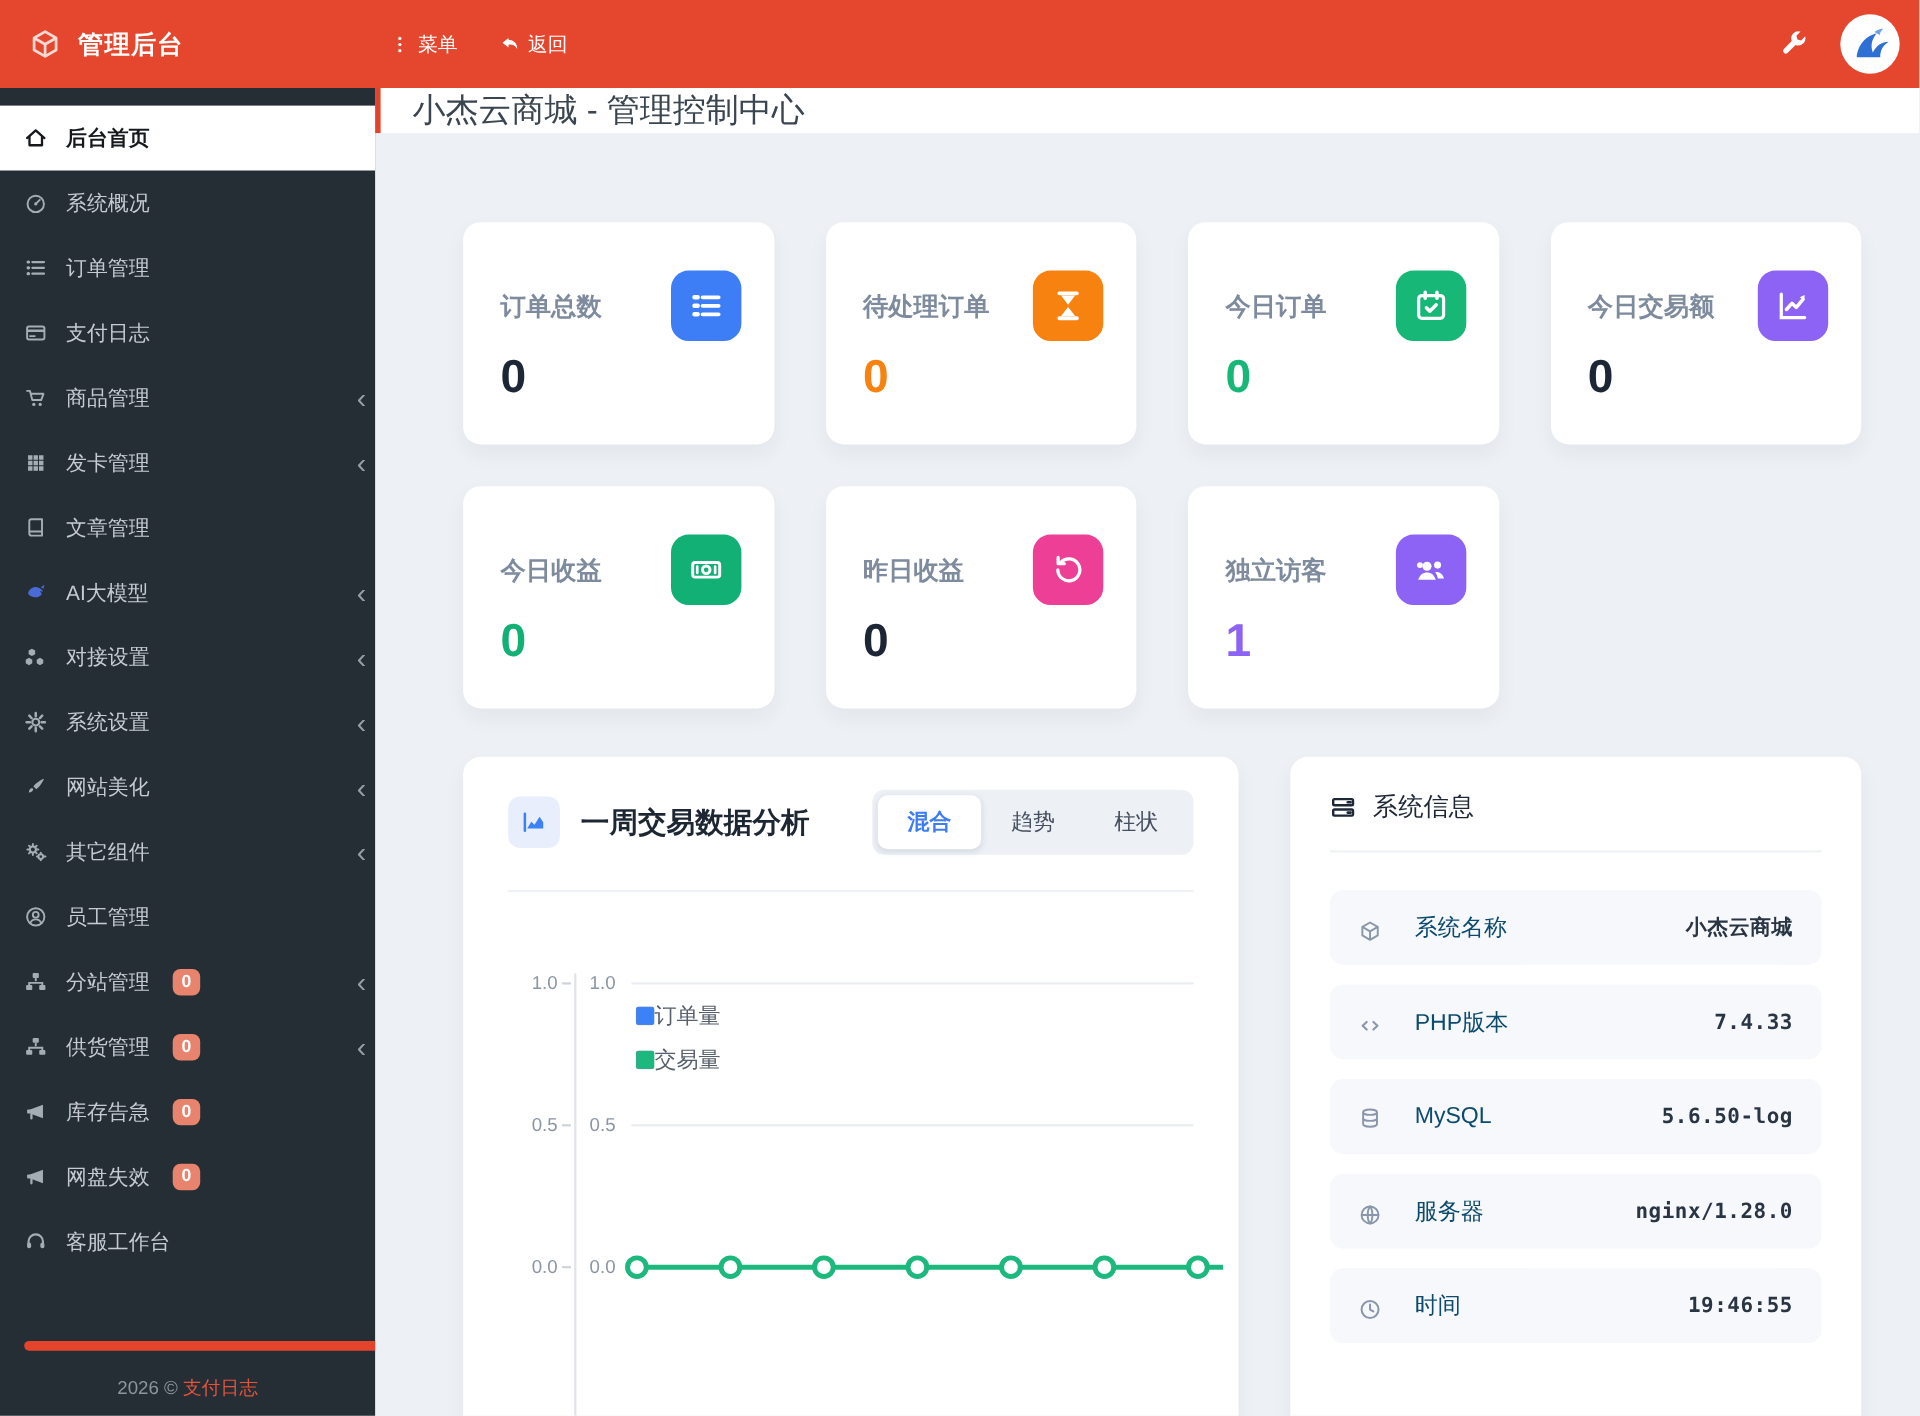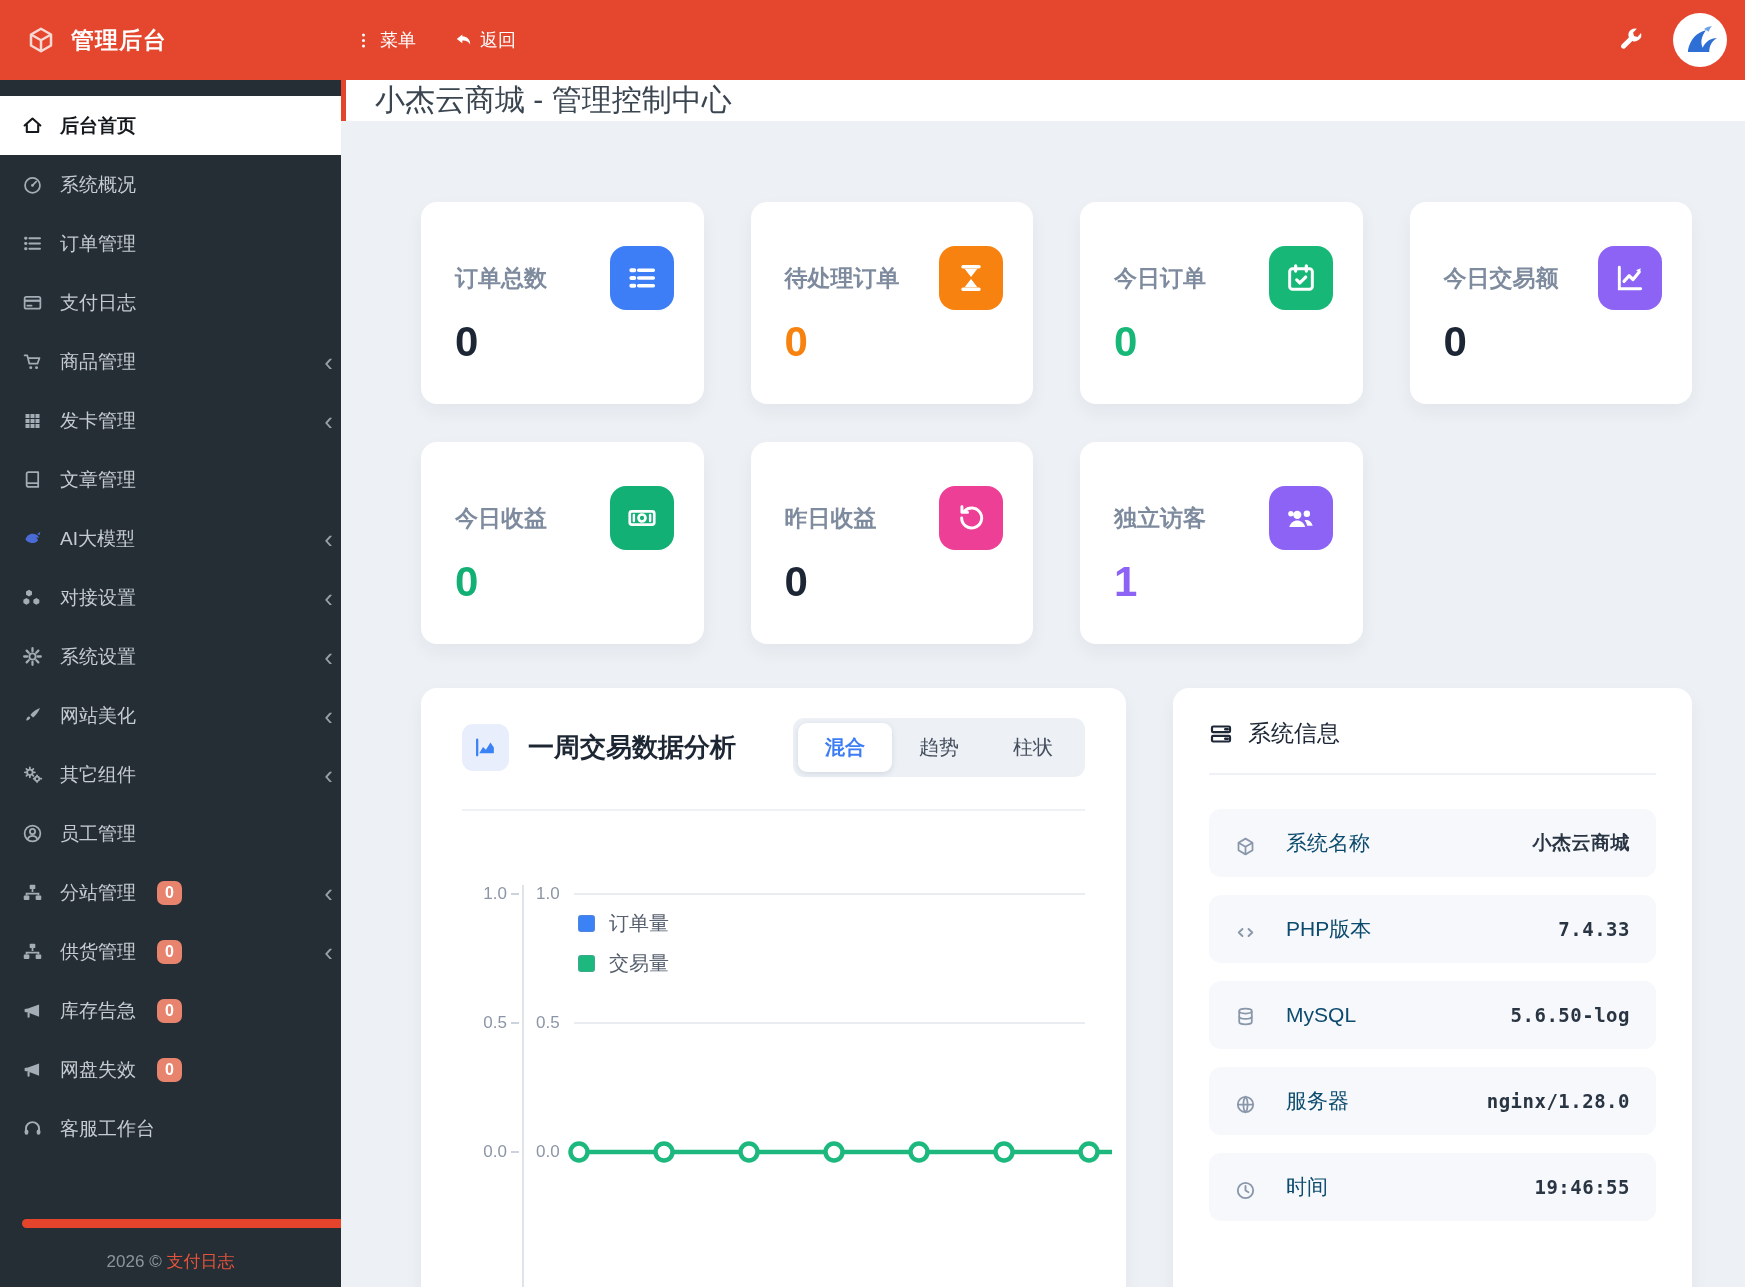--- a/index.html
+++ b/index.html
@@ -62,21 +62,21 @@
   .tab{padding:11px 27px;font-size:20px;color:#454f5e;border-radius:9px;cursor:pointer}
   .tab.active{background:#fff;color:#3c7df5;font-weight:bold;box-shadow:0 2px 6px rgba(50,70,100,.14)}
   .chart-divider{height:2px;background:#eef1f5;margin:32px 41px 0}
   .plot{position:relative;margin:16px 41px 0;height:500px}
   .ylab{position:absolute;font-size:17px;color:#8b95a6;line-height:20px}
   .y1{width:45px;text-align:right;left:0}
   .y2{left:74px}
   .tick{position:absolute;left:49px;width:8px;height:2px;background:#ccd3dd}
   .vaxis{position:absolute;left:60px;top:58px;height:442px;width:2px;background:#dfe4ea}
   .grid-line{position:absolute;left:112px;right:0;height:2px;background:#e9edf2}
-  .legend{position:absolute;left:116px;display:flex;align-items:center;gap:14px;
+  .legend{position:absolute;left:116px;display:flex;align-items:center;
           font-size:20px;color:#57606e;cursor:pointer}
   .lg-sq{width:17px;height:17px;border-radius:3px;border:1px solid rgba(120,140,170,.35)}
   .plot > svg{position:absolute;left:0;top:0}
   
   .info-card{height:620px;padding:30px 36px 0}
   .info-head{display:flex;align-items:center;gap:15px;color:#1d2736}
   .info-head .ic{width:24px;height:24px}
   .info-title{font-size:23px;font-weight:normal}
   .info-divider{height:2px;background:#eef1f5;margin-top:24px}
   .info-row{height:68px;background:#f6f8fb;border-radius:12px;margin-top:18px;display:flex;

